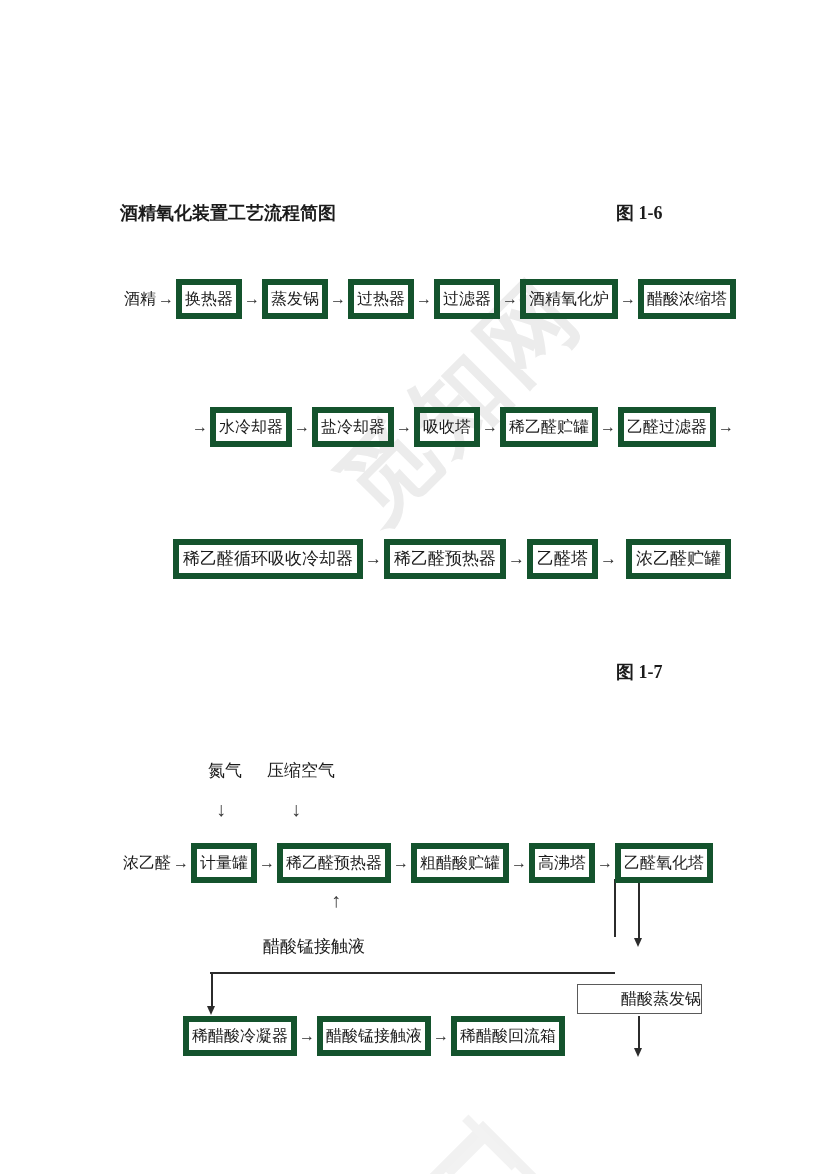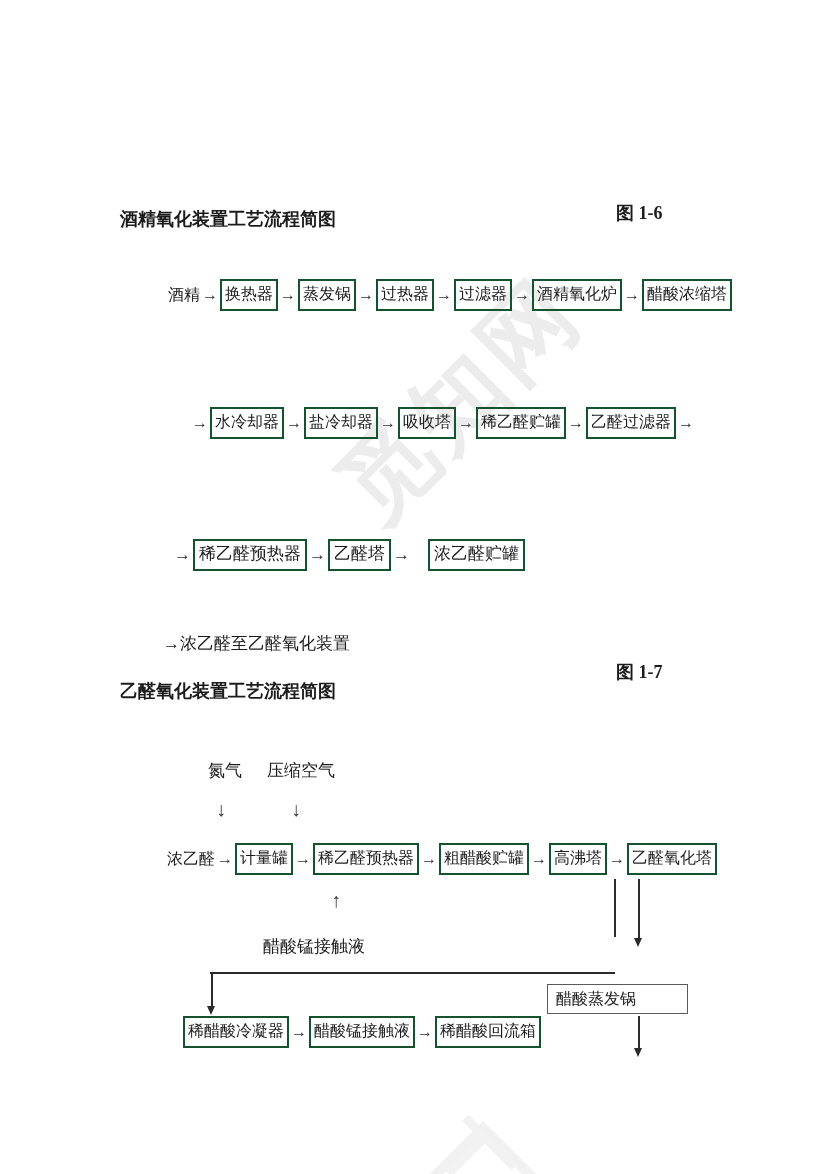--- a/index.html
+++ b/index.html
@@ -30,59 +30,59 @@
   .doc-title{
     position:absolute;font-size:18px;font-weight:bold;line-height:22px;
     white-space:nowrap;z-index:2;
   }
   
   .flow-row{
     position:absolute;display:flex;align-items:center;gap:1px;
     white-space:nowrap;z-index:2;font-size:16px;
   }
   .flow-row .box{
-    border:2px solid #14532d;
-    padding:4px 3px;line-height:20px;display:inline-block;font-family:Liberation Mono, monospace;
+    border:6px solid #14532d;
+    padding:4px 3px;line-height:20px;display:inline-block;
   }
   .flow-row .arr{
     color:#2f2f2f;padding:0 1px;line-height:20px;
   }
-  .flow-row .lbl{line-height:20px;margin-left:44px;}
+  .flow-row .lbl{line-height:20px;}
   .row3{font-size:17px;}
   .row3 .box{padding:4px 4px;}
-  .gap-left{margin-left:16px;}
+  .gap-left{margin-left:7px;}
   
   .txt{position:absolute;font-size:17px;line-height:22px;white-space:nowrap;z-index:2;}
   .glyph-arrow{position:absolute;font-size:20px;line-height:24px;color:#3a3a3a;z-index:2;}
   
   .vl{position:absolute;width:1.5px;background:#2b2b2b;z-index:1;}
   .hl{position:absolute;height:1.5px;background:#2b2b2b;z-index:1;}
   .ah{
     position:absolute;width:0;height:0;z-index:1;
     border-left:4.5px solid transparent;border-right:4.5px solid transparent;
     border-top:9px solid #2b2b2b;
   }
   
   .evap{
-    position:absolute;left:547px;top:984px;width:123px;
-    border:1px solid #5a5a5a;padding:4px 8px;line-height:20px;
-    text-align:left;font-size:16px;z-index:2;
+    position:absolute;left:577px;top:984px;width:123px;
+    border:1px solid #5a5a5a;padding:4px 0;line-height:20px;
+    text-align:right;font-size:16px;z-index:2;
   }
 </style>
 </head>
 <body>
 
 <div id="page">
 
   <div class="wm-text">觅知网</div>
   <div class="wm-diamond"></div>
   <div class="wm-bar wm-bar1"></div>
   <div class="wm-bar wm-bar2"></div>
 
-  <div class="doc-title" style="left:120px;top:208px">酒精氧化装置工艺流程简图</div>
+  <div class="doc-title" style="left:120px;top:202px">酒精氧化装置工艺流程简图</div>
   <div class="doc-title" style="left:616px;top:202px">图 1-6</div>
 
   <div class="flow-row" style="left:124px;top:279px">
     <span class="lbl">酒精</span>
     <span class="arr">→</span>
     <span class="box">换热器</span>
     <span class="arr">→</span>
     <span class="box">蒸发锅</span>
     <span class="arr">→</span>
     <span class="box">过热器</span>
@@ -102,31 +102,30 @@
     <span class="arr">→</span>
     <span class="box">吸收塔</span>
     <span class="arr">→</span>
     <span class="box">稀乙醛贮罐</span>
     <span class="arr">→</span>
     <span class="box">乙醛过滤器</span>
     <span class="arr">→</span>
   </div>
 
   <div class="flow-row row3" style="left:173px;top:539px">
+    <span class="box">稀乙醛循环吸收冷却器</span>
     <span class="arr">→</span>
     <span class="box">稀乙醛预热器</span>
     <span class="arr">→</span>
     <span class="box">乙醛塔</span>
     <span class="arr">→</span>
     <span class="box gap-left">浓乙醛贮罐</span>
   </div>
 
-  <div class="txt" style="left:163px;top:633px">→浓乙醛至乙醛氧化装置</div>
 
-  <div class="doc-title" style="left:120px;top:680px">乙醛氧化装置工艺流程简图</div>
   <div class="doc-title" style="left:616px;top:661px">图 1-7</div>
 
   <div class="txt" style="left:208px;top:760px">氮气</div>
   <div class="txt" style="left:267px;top:760px">压缩空气</div>
   <div class="glyph-arrow" style="left:216px;top:797px">↓</div>
   <div class="glyph-arrow" style="left:291px;top:797px">↓</div>
 
   <div class="flow-row" style="left:123px;top:843px">
     <span class="lbl">浓乙醛</span>
     <span class="arr">→</span>

